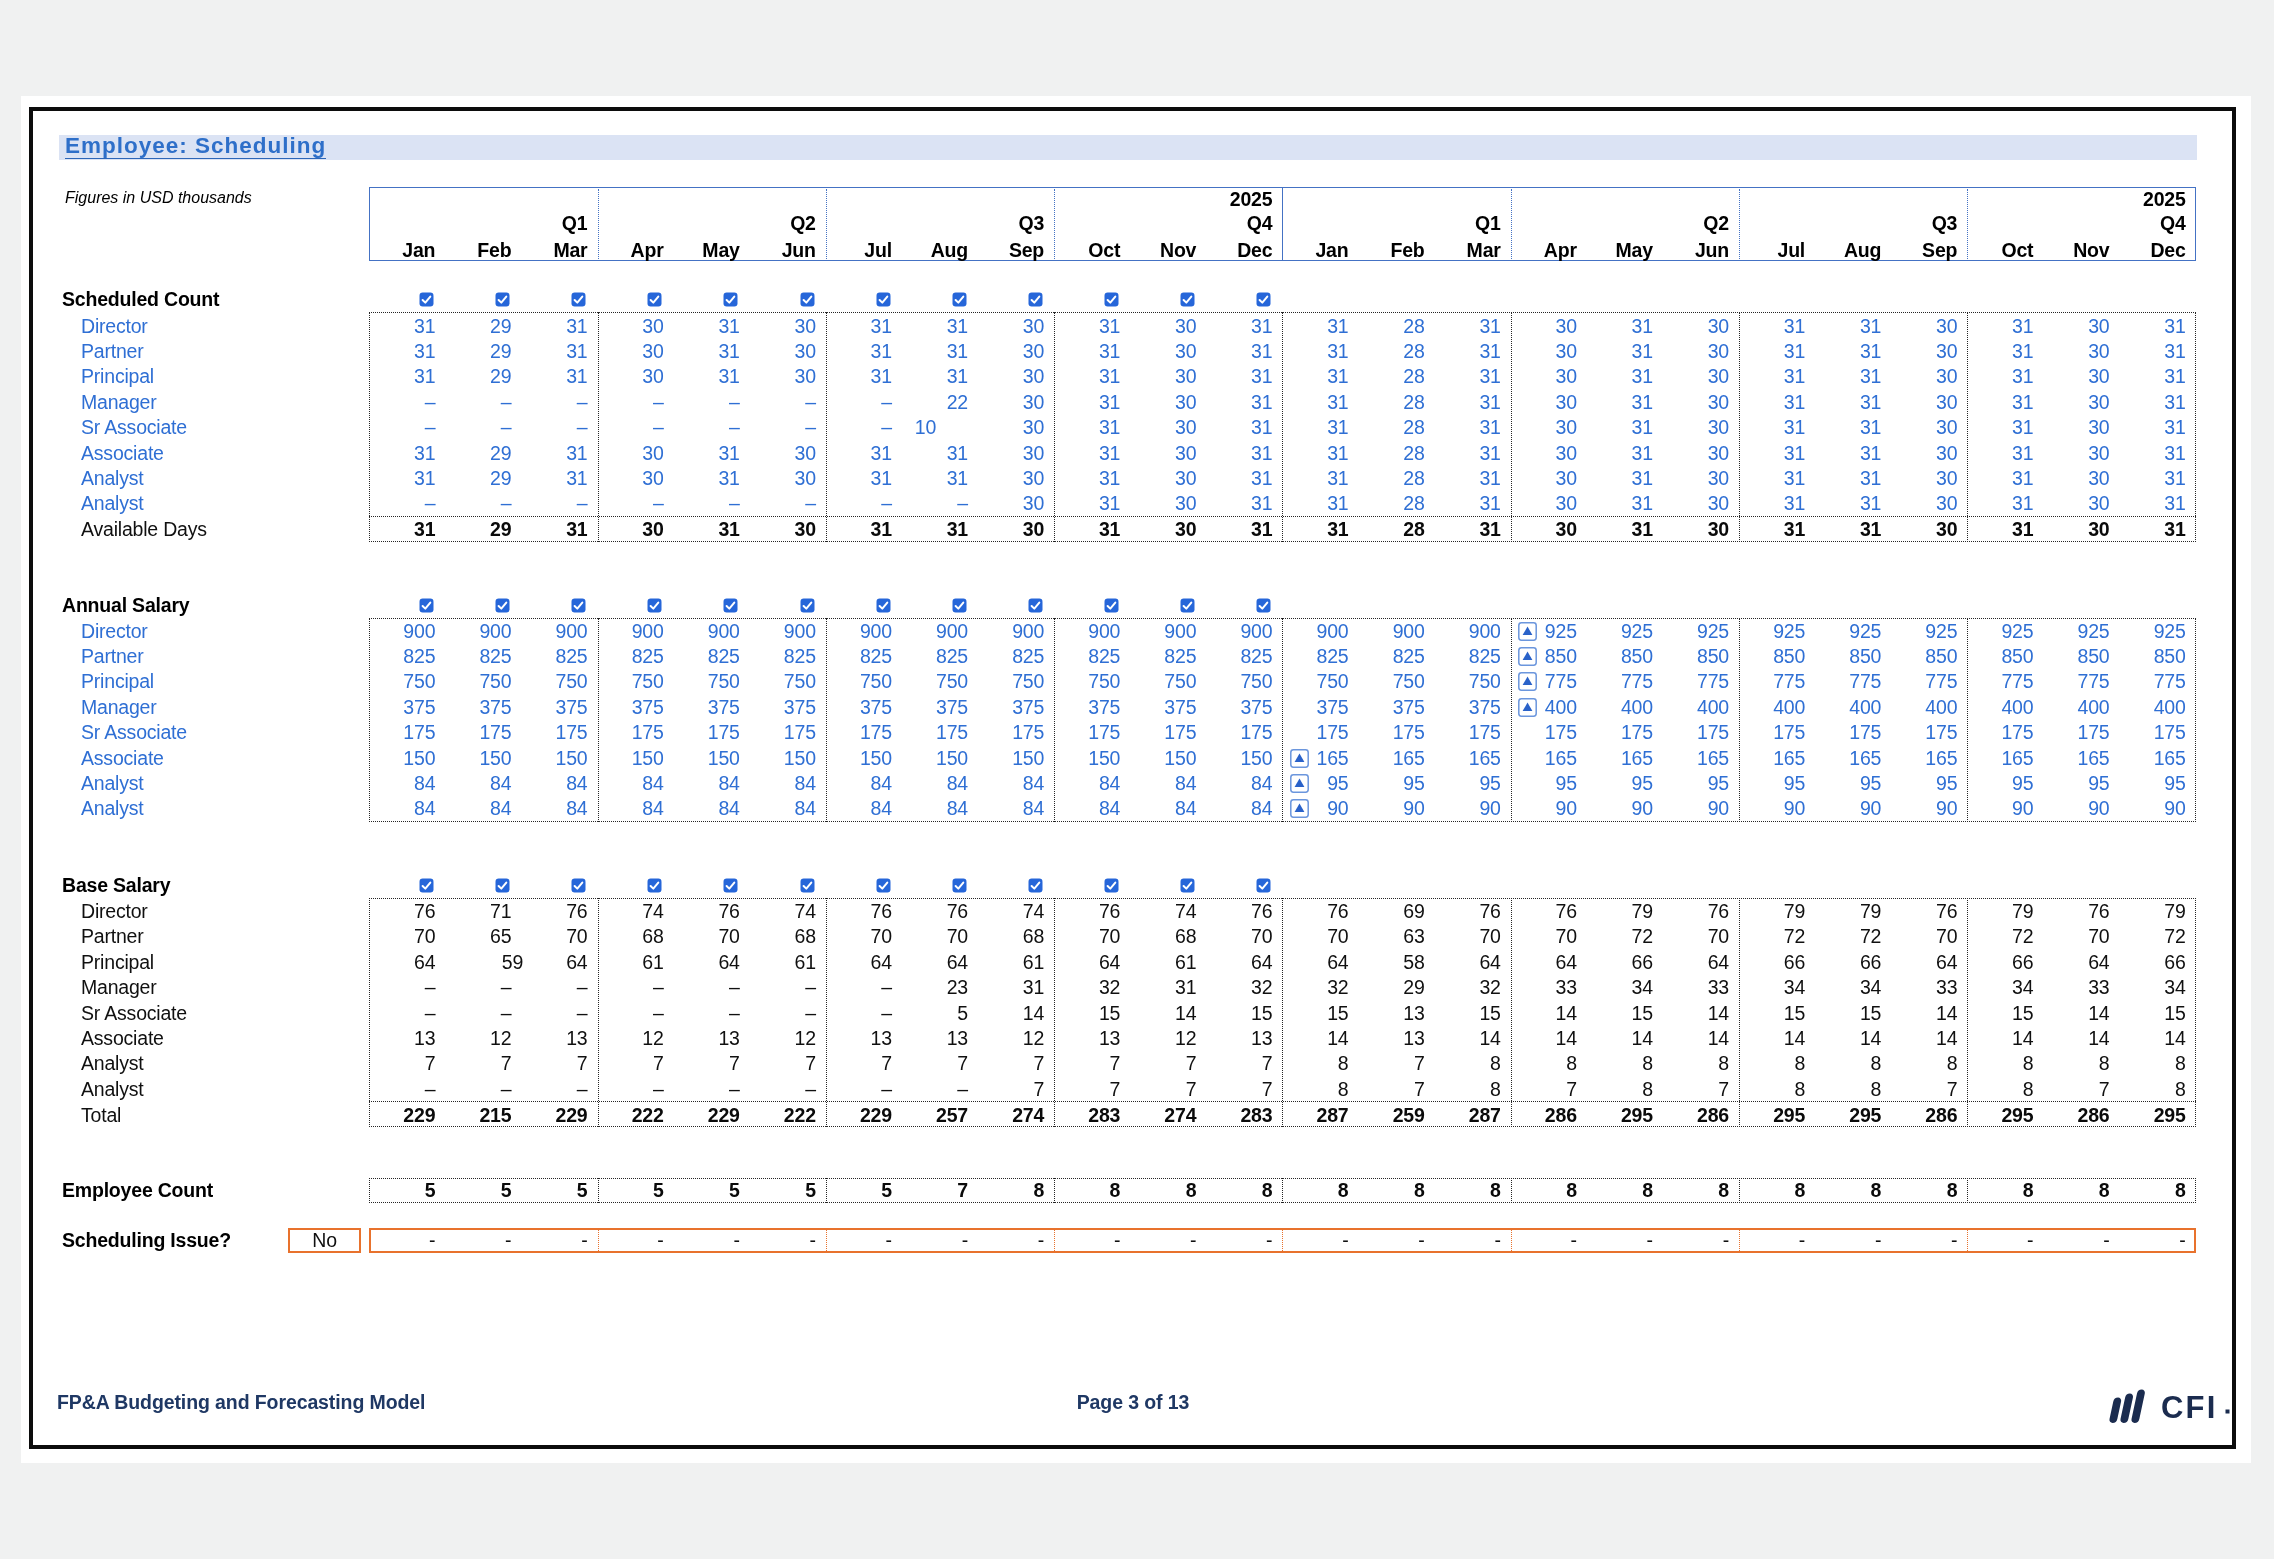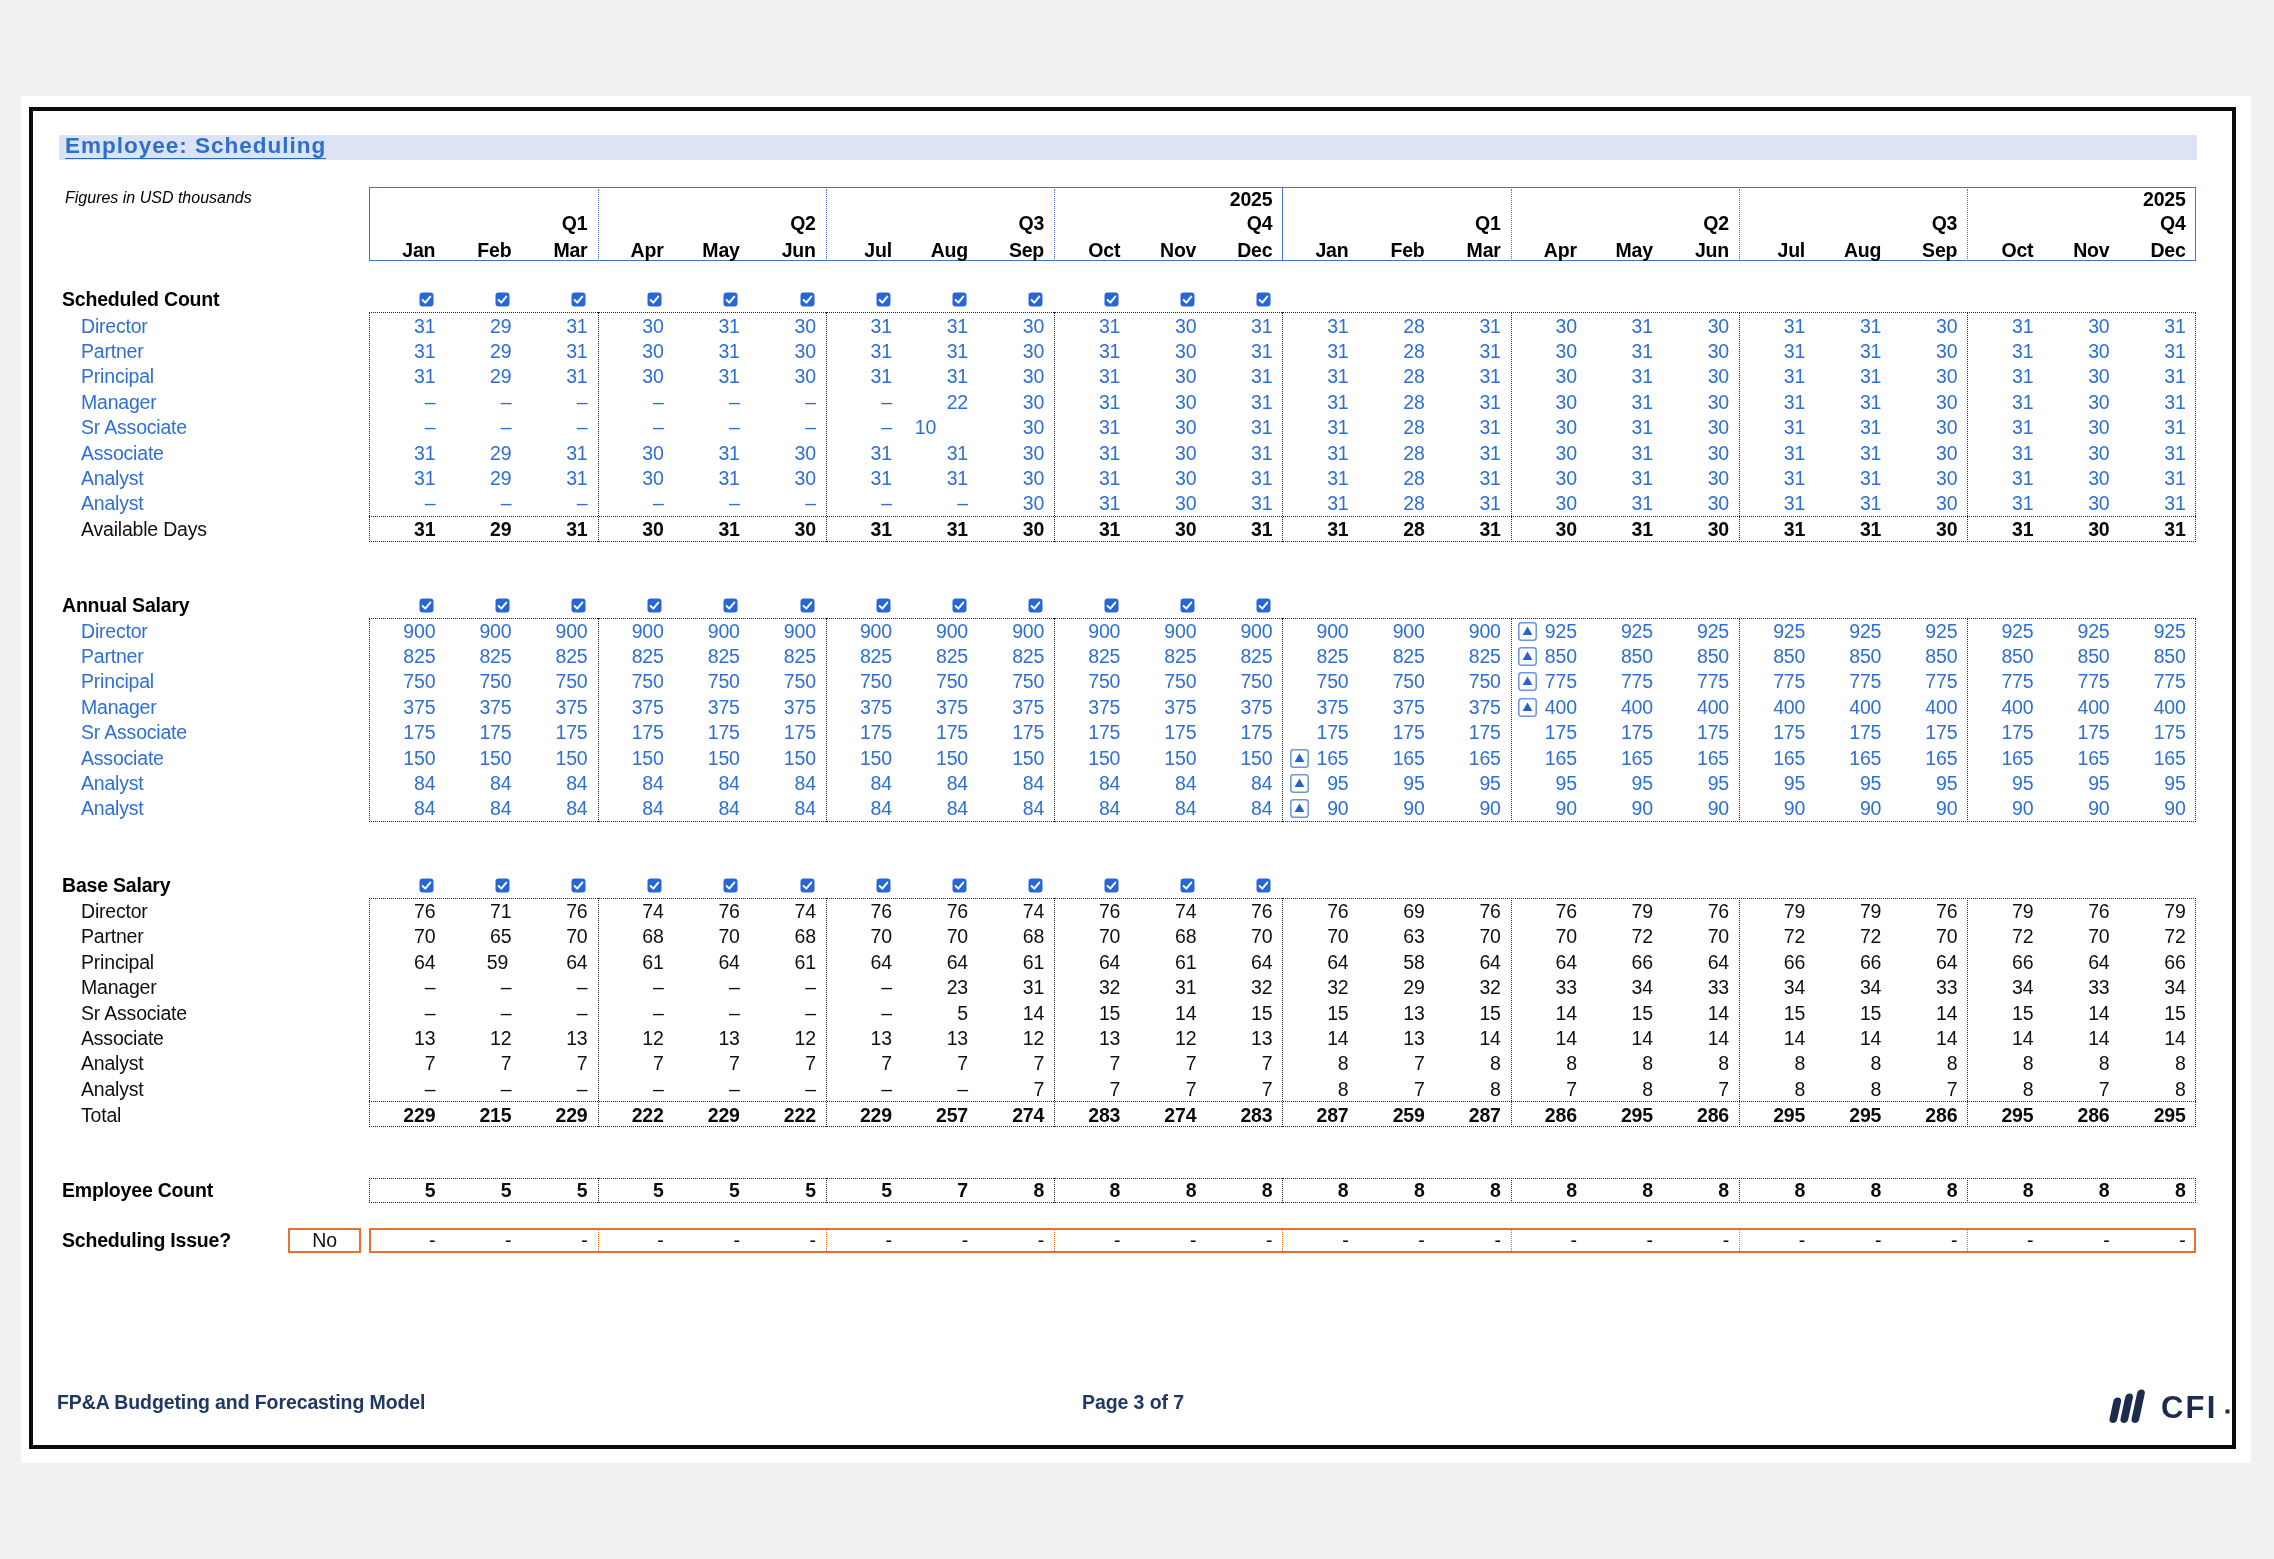--- a/index.html
+++ b/index.html
@@ -734,21 +734,21 @@
 <div class="cell blk" style="left:1588.8px;top:924.4px;width:64.1px">72</div>
 <div class="cell blk" style="left:1664.9px;top:924.4px;width:64.1px">70</div>
 <div class="cell blk" style="left:1741.0px;top:924.4px;width:64.1px">72</div>
 <div class="cell blk" style="left:1817.1px;top:924.4px;width:64.1px">72</div>
 <div class="cell blk" style="left:1893.2px;top:924.4px;width:64.1px">70</div>
 <div class="cell blk" style="left:1969.3px;top:924.4px;width:64.1px">72</div>
 <div class="cell blk" style="left:2045.4px;top:924.4px;width:64.1px">70</div>
 <div class="cell blk" style="left:2121.5px;top:924.4px;width:64.1px">72</div>
 <div class="lab lab blk" style="left:81.0px;top:949.8px">Principal</div>
 <div class="cell blk" style="left:371.2px;top:949.8px;width:64.1px">64</div>
-<div class="cell blk" style="left:444px;top:949.8px;width:64.1px">59</div>
+<div class="cell blk" style="left:459px;top:949.8px;width:64.1px">59</div>
 <div class="cell blk" style="left:523.4px;top:949.8px;width:64.1px">64</div>
 <div class="cell blk" style="left:599.5px;top:949.8px;width:64.1px">61</div>
 <div class="cell blk" style="left:675.6px;top:949.8px;width:64.1px">64</div>
 <div class="cell blk" style="left:751.7px;top:949.8px;width:64.1px">61</div>
 <div class="cell blk" style="left:827.8px;top:949.8px;width:64.1px">64</div>
 <div class="cell blk" style="left:903.9px;top:949.8px;width:64.1px">64</div>
 <div class="cell blk" style="left:980.0px;top:949.8px;width:64.1px">61</div>
 <div class="cell blk" style="left:1056.1px;top:949.8px;width:64.1px">64</div>
 <div class="cell blk" style="left:1132.2px;top:949.8px;width:64.1px">61</div>
 <div class="cell blk" style="left:1208.3px;top:949.8px;width:64.1px">64</div>
@@ -985,21 +985,21 @@
 <div class="cell blk" style="left:1512.7px;top:1228.2px;width:64.1px">-</div>
 <div class="cell blk" style="left:1588.8px;top:1228.2px;width:64.1px">-</div>
 <div class="cell blk" style="left:1664.9px;top:1228.2px;width:64.1px">-</div>
 <div class="cell blk" style="left:1741.0px;top:1228.2px;width:64.1px">-</div>
 <div class="cell blk" style="left:1817.1px;top:1228.2px;width:64.1px">-</div>
 <div class="cell blk" style="left:1893.2px;top:1228.2px;width:64.1px">-</div>
 <div class="cell blk" style="left:1969.3px;top:1228.2px;width:64.1px">-</div>
 <div class="cell blk" style="left:2045.4px;top:1228.2px;width:64.1px">-</div>
 <div class="cell blk" style="left:2121.5px;top:1228.2px;width:64.1px">-</div>
 <div class="foot" style="left:57px;top:1390px">FP&amp;A Budgeting and Forecasting Model</div>
-<div class="foot" style="left:1033px;top:1390px;width:200px;text-align:center">Page 3 of 7</div>
+<div class="foot" style="left:1033px;top:1390px;width:200px;text-align:center">Page 3 of 13</div>
 <svg class="abs" style="left:2105px;top:1383px" width="135" height="44" viewBox="0 0 135 44">
 <g transform="skewX(-12)" fill="#1b2c4f">
 <rect x="12.2" y="14.5" width="7.8" height="25.5" rx="3.9"></rect>
 <rect x="23.2" y="10.5" width="7.8" height="29.5" rx="3.9"></rect>
 <rect x="34.2" y="6.5" width="7.8" height="33.5" rx="3.9"></rect>
 </g>
 <text x="56" y="35" font-family="Liberation Sans,sans-serif" font-size="31" font-weight="bold" fill="#1b2c4f" letter-spacing="2.2">CFI</text>
 <rect x="120.5" y="26.5" width="4" height="4" fill="#1b2c4f"></rect>
 </svg>
 </body></html>

